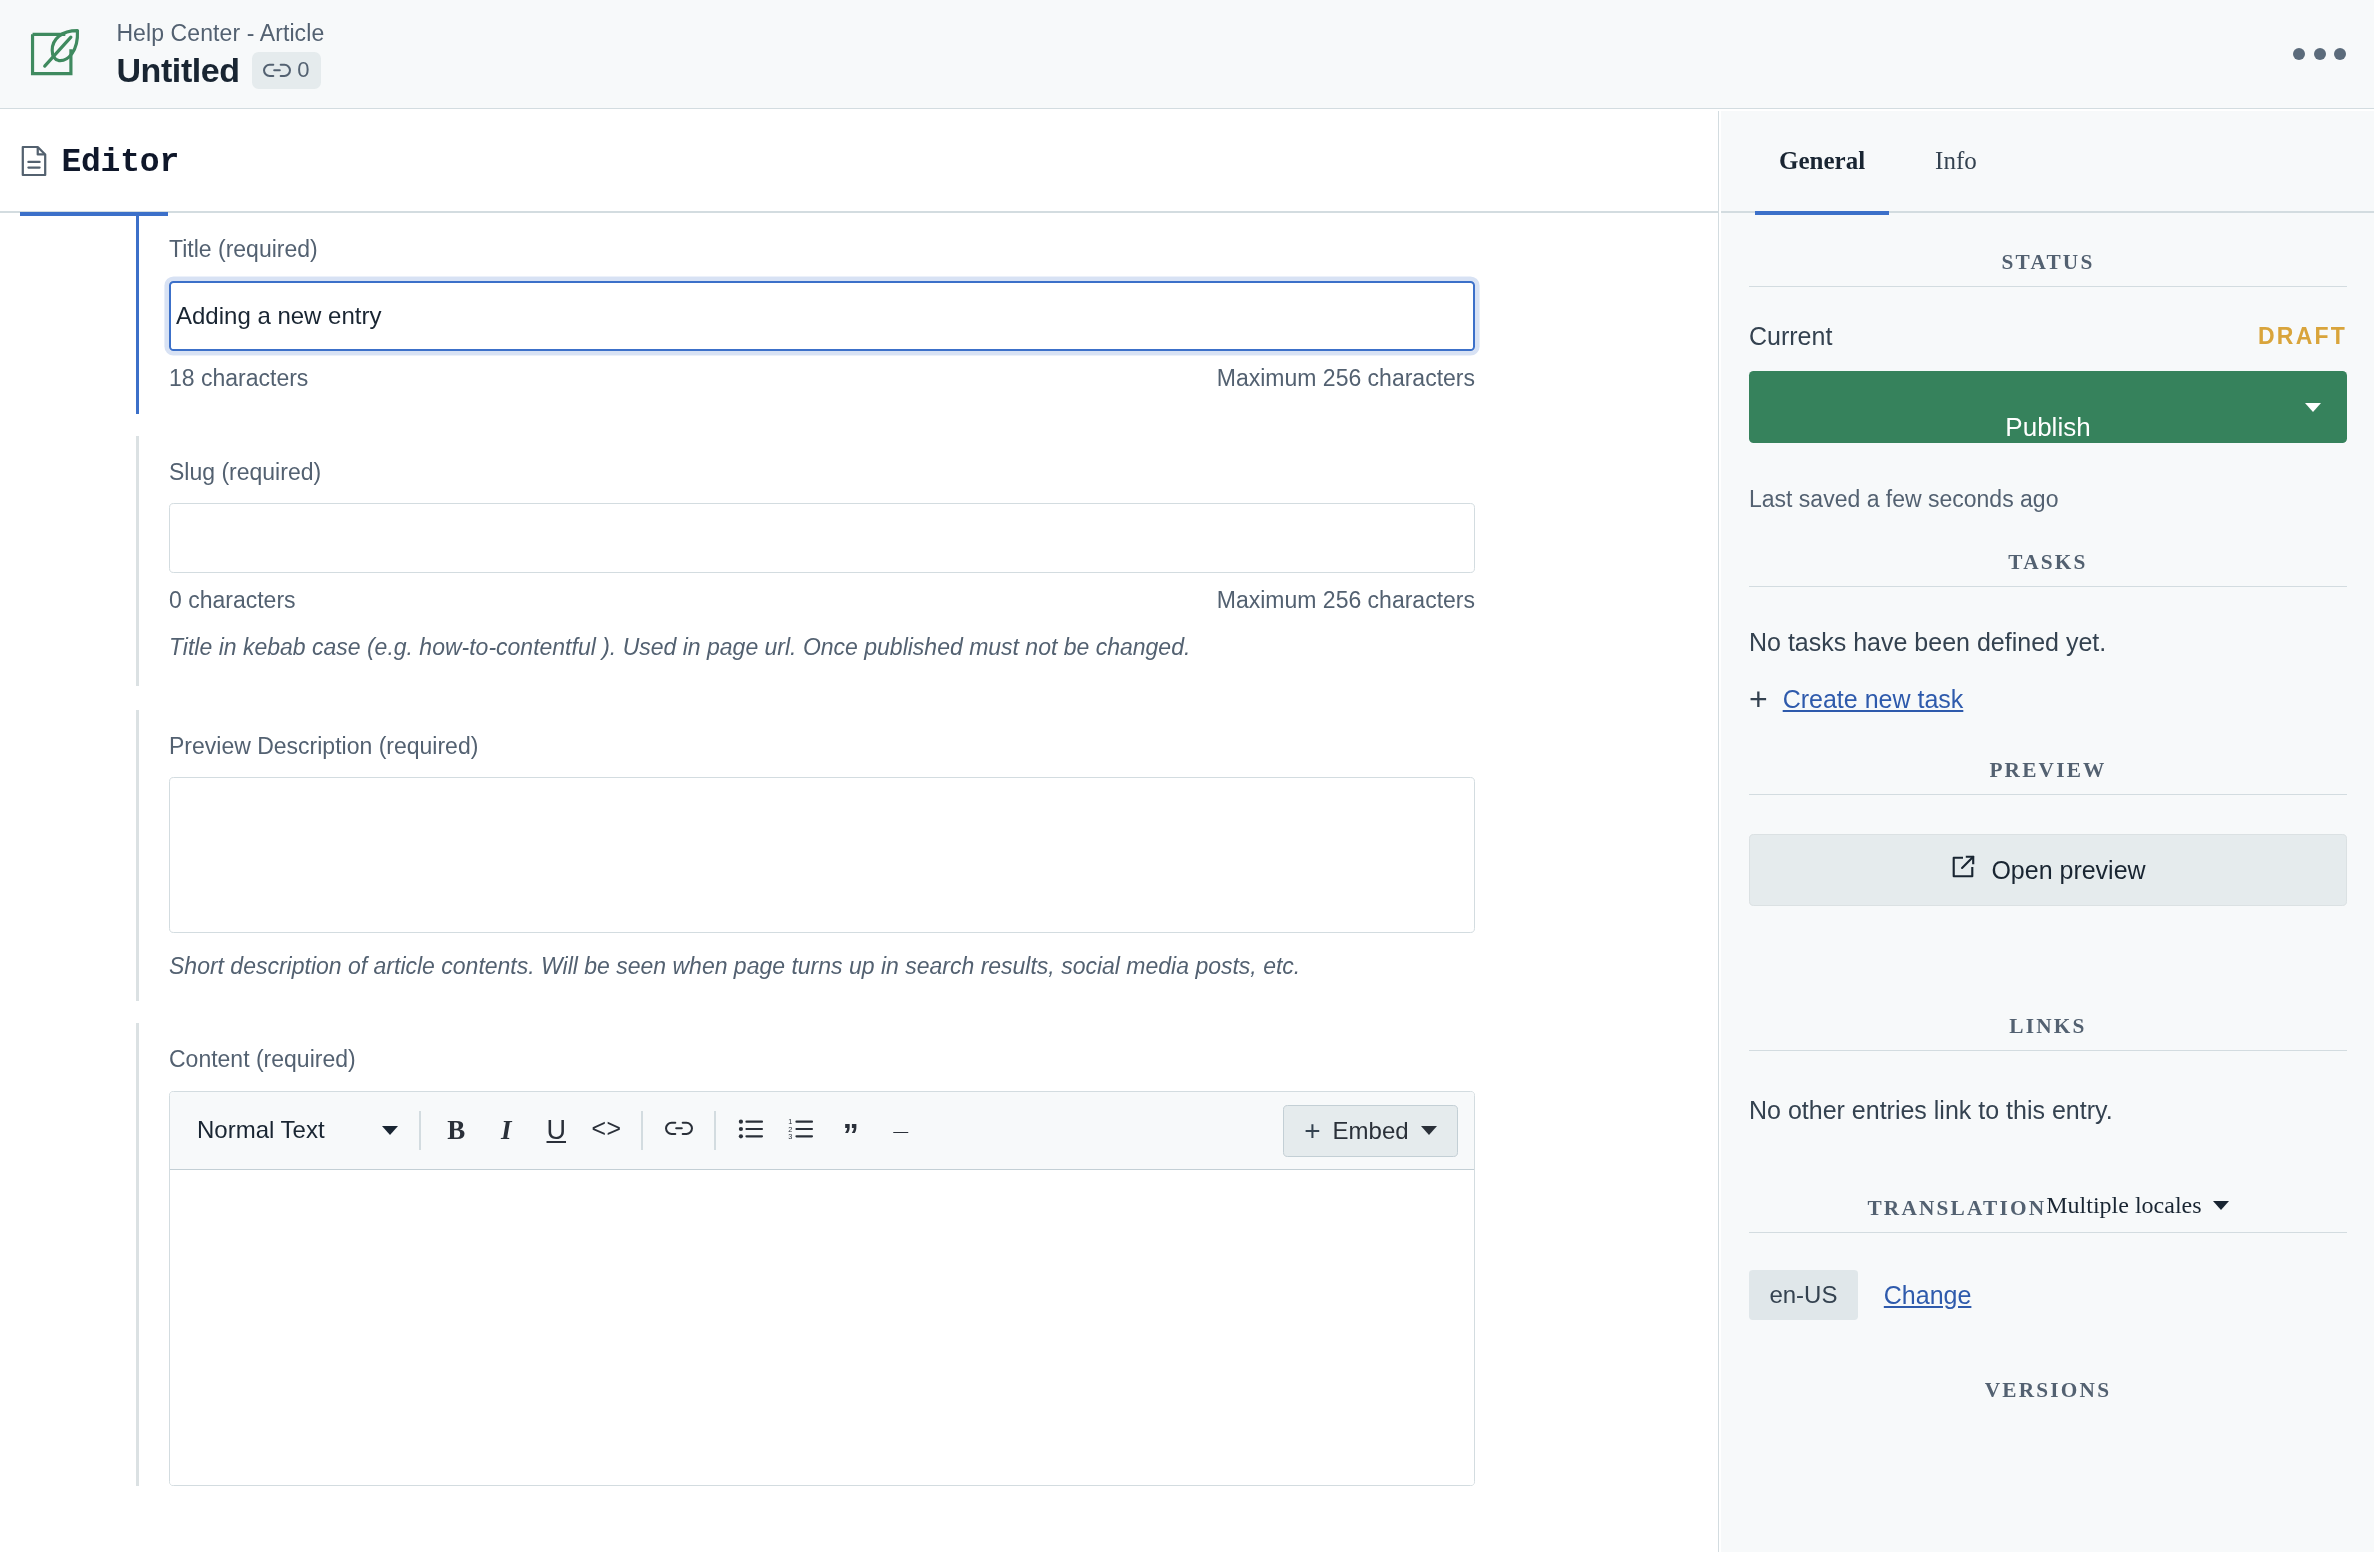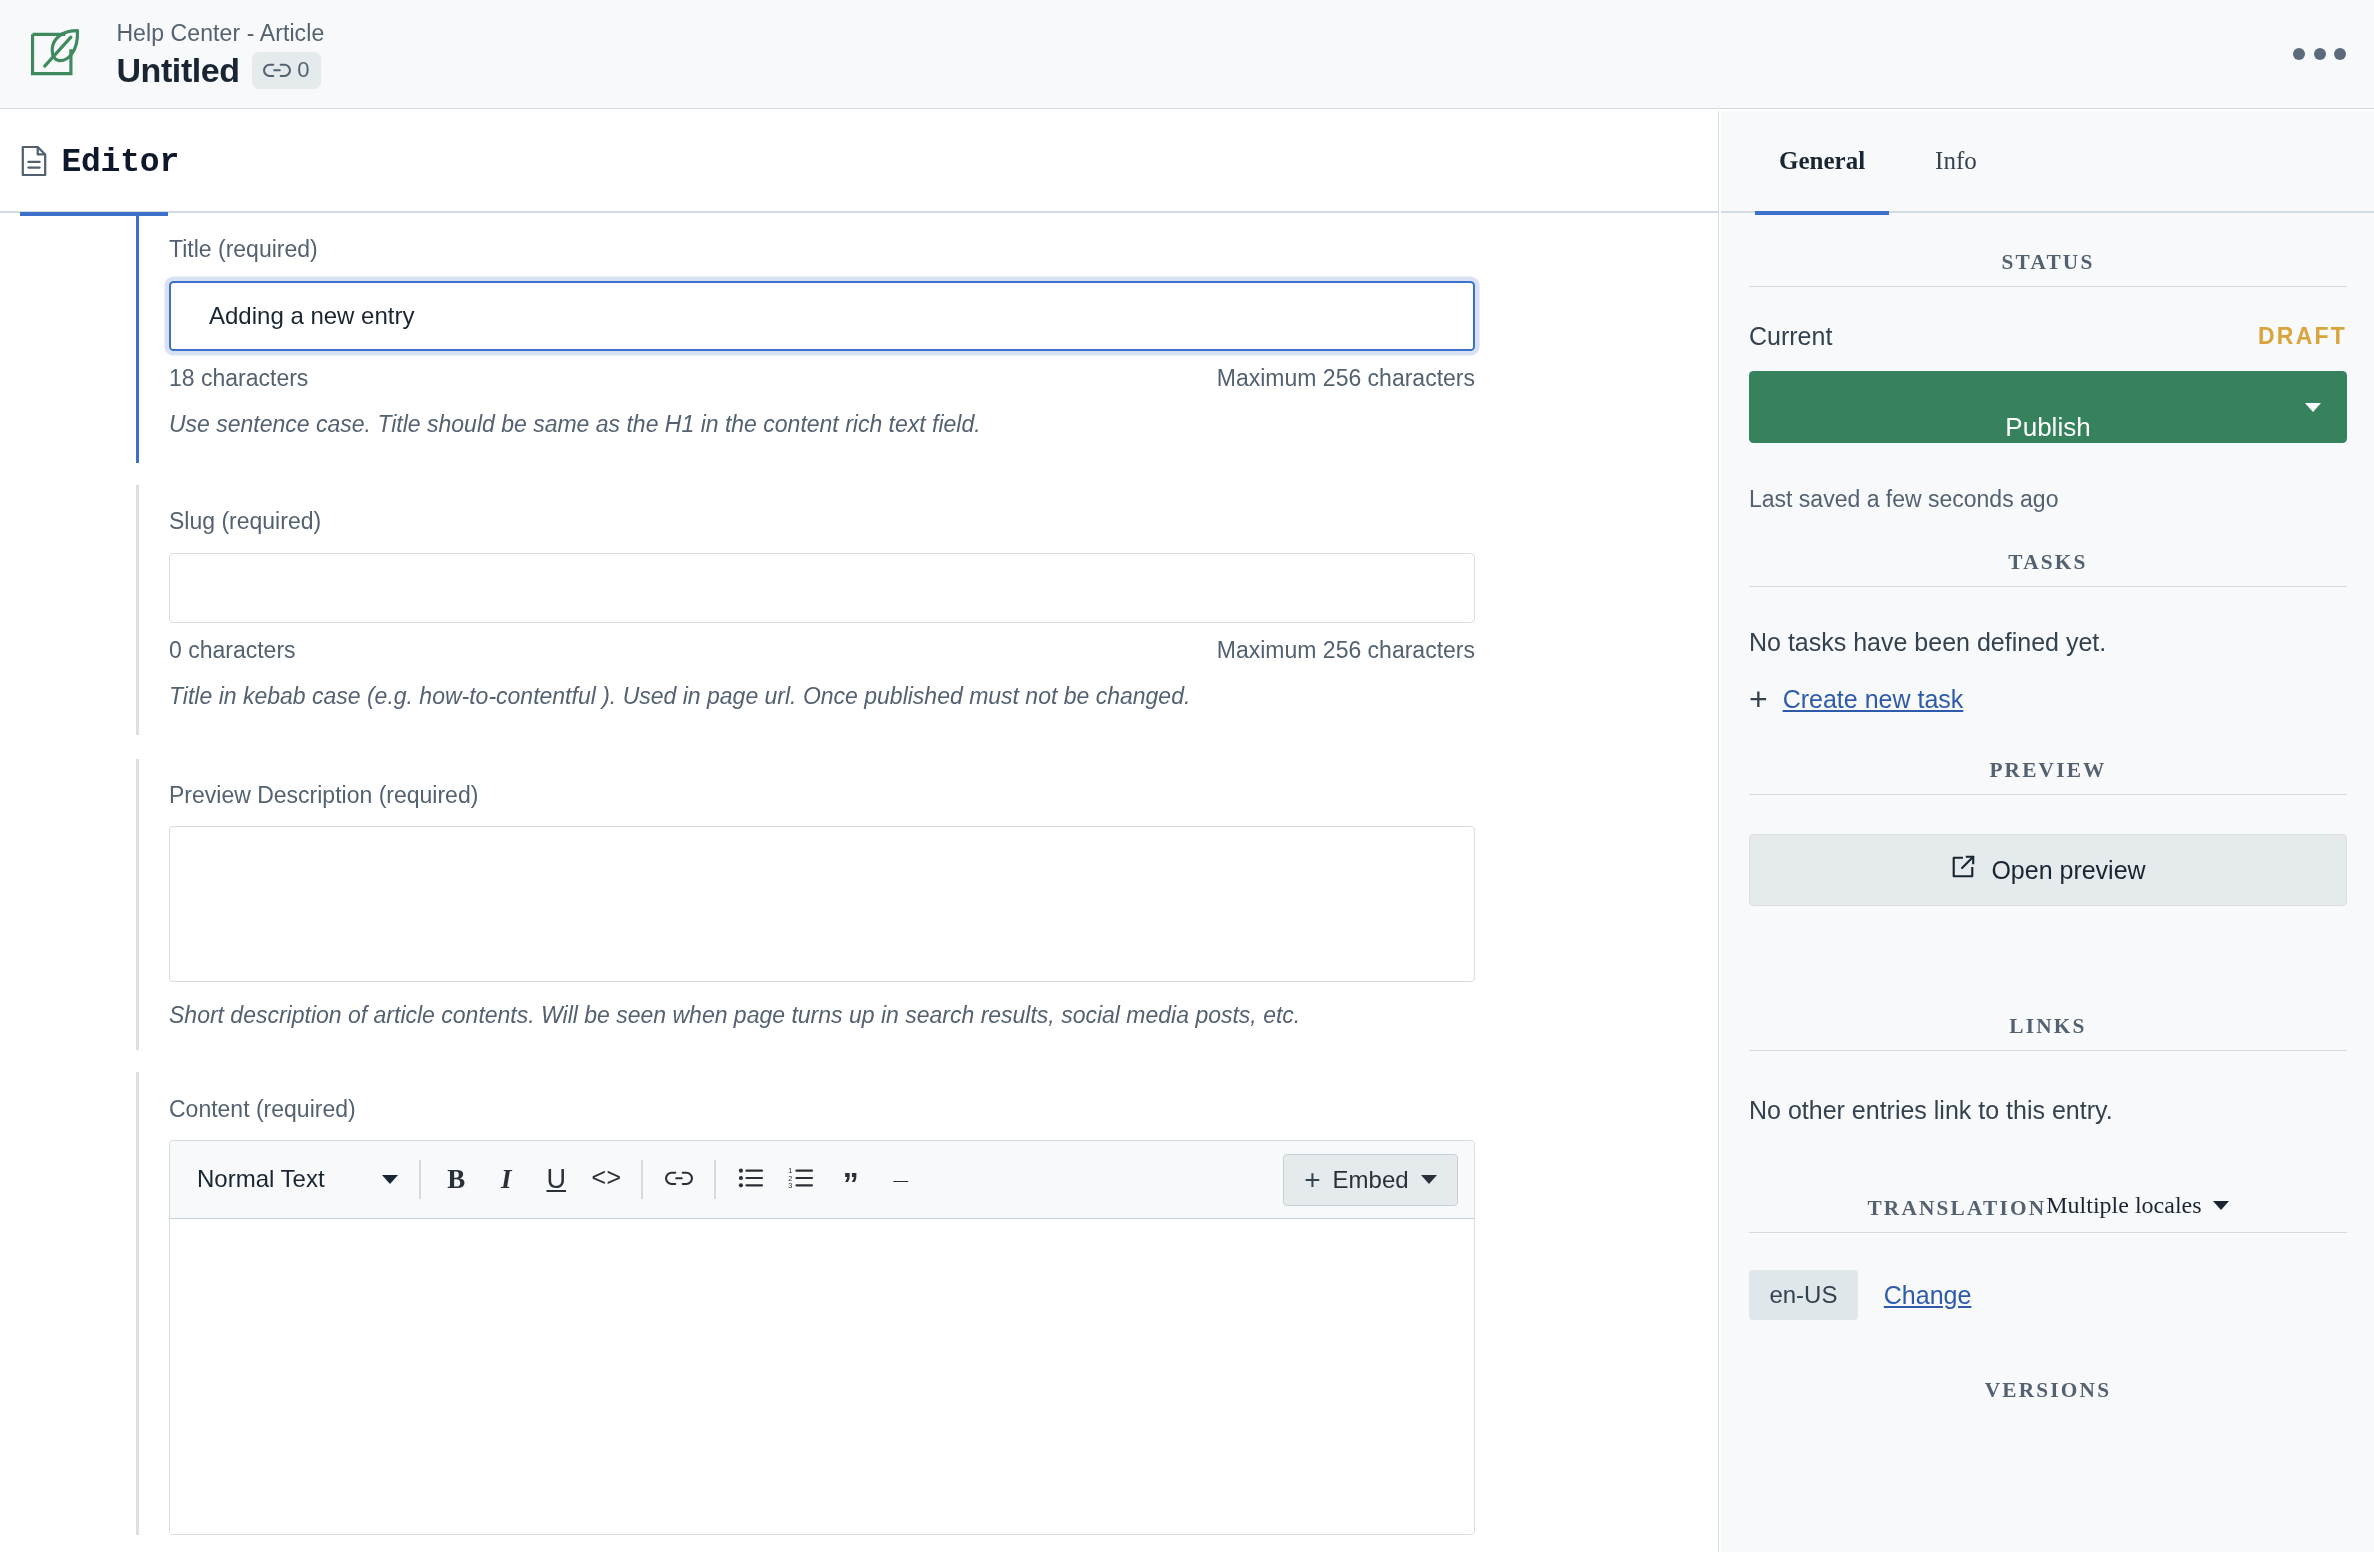--- a/index.html
+++ b/index.html
@@ -88,21 +88,21 @@
 
   .field-label {
     font-size: 23px; color: #536171; line-height: 1.4;
     display: block;
   }
   .text-input {
     display: block; width: 1306px; height: 70px;
     border: 1.9px solid #d3dce0; border-radius: 4.6px;
     background: #fff; font-family: "Liberation Sans", sans-serif;
     font-size: 24px; color: #192532;
-    padding: 0 38px;
+    padding: 0 5px;
     outline: none;
   }
   .text-input.focused {
     border: 2.8px solid #3c70c9;
     box-shadow: 0 0 0 4.6px rgba(60,112,201,.20);
   }
   textarea.text-area {
     display: block; width: 1306px; height: 156px;
     border: 1.9px solid #d3dce0; border-radius: 4.6px;
     background: #fff; font-family: "Liberation Sans", sans-serif;
@@ -283,21 +283,20 @@
 
     <div class="form-scroll">
 
       <div class="field-group focused" style="padding-top:20.4px; padding-bottom:22px;">
         <label class="field-label">Title (required)</label>
         <input class="text-input focused" type="text" style="margin-top: 15px;" value="Adding a new entry">
         <div class="char-row">
           <span>18 characters</span>
           <span>Maximum 256 characters</span>
         </div>
-        <div class="helper">Use sentence case. Title should be same as the H1 in the content rich text field.</div>
       </div>
 
       <div class="field-group" style="padding-top:20.4px; padding-bottom:22px; margin-top:22px;">
         <label class="field-label">Slug (required)</label>
         <input class="text-input" type="text" style="margin-top: 15px;" value="">
         <div class="char-row">
           <span>0 characters</span>
           <span>Maximum 256 characters</span>
         </div>
         <div class="helper">Title in kebab case (e.g. how-to-contentful ). Used in page url. Once published must not be changed.</div>

